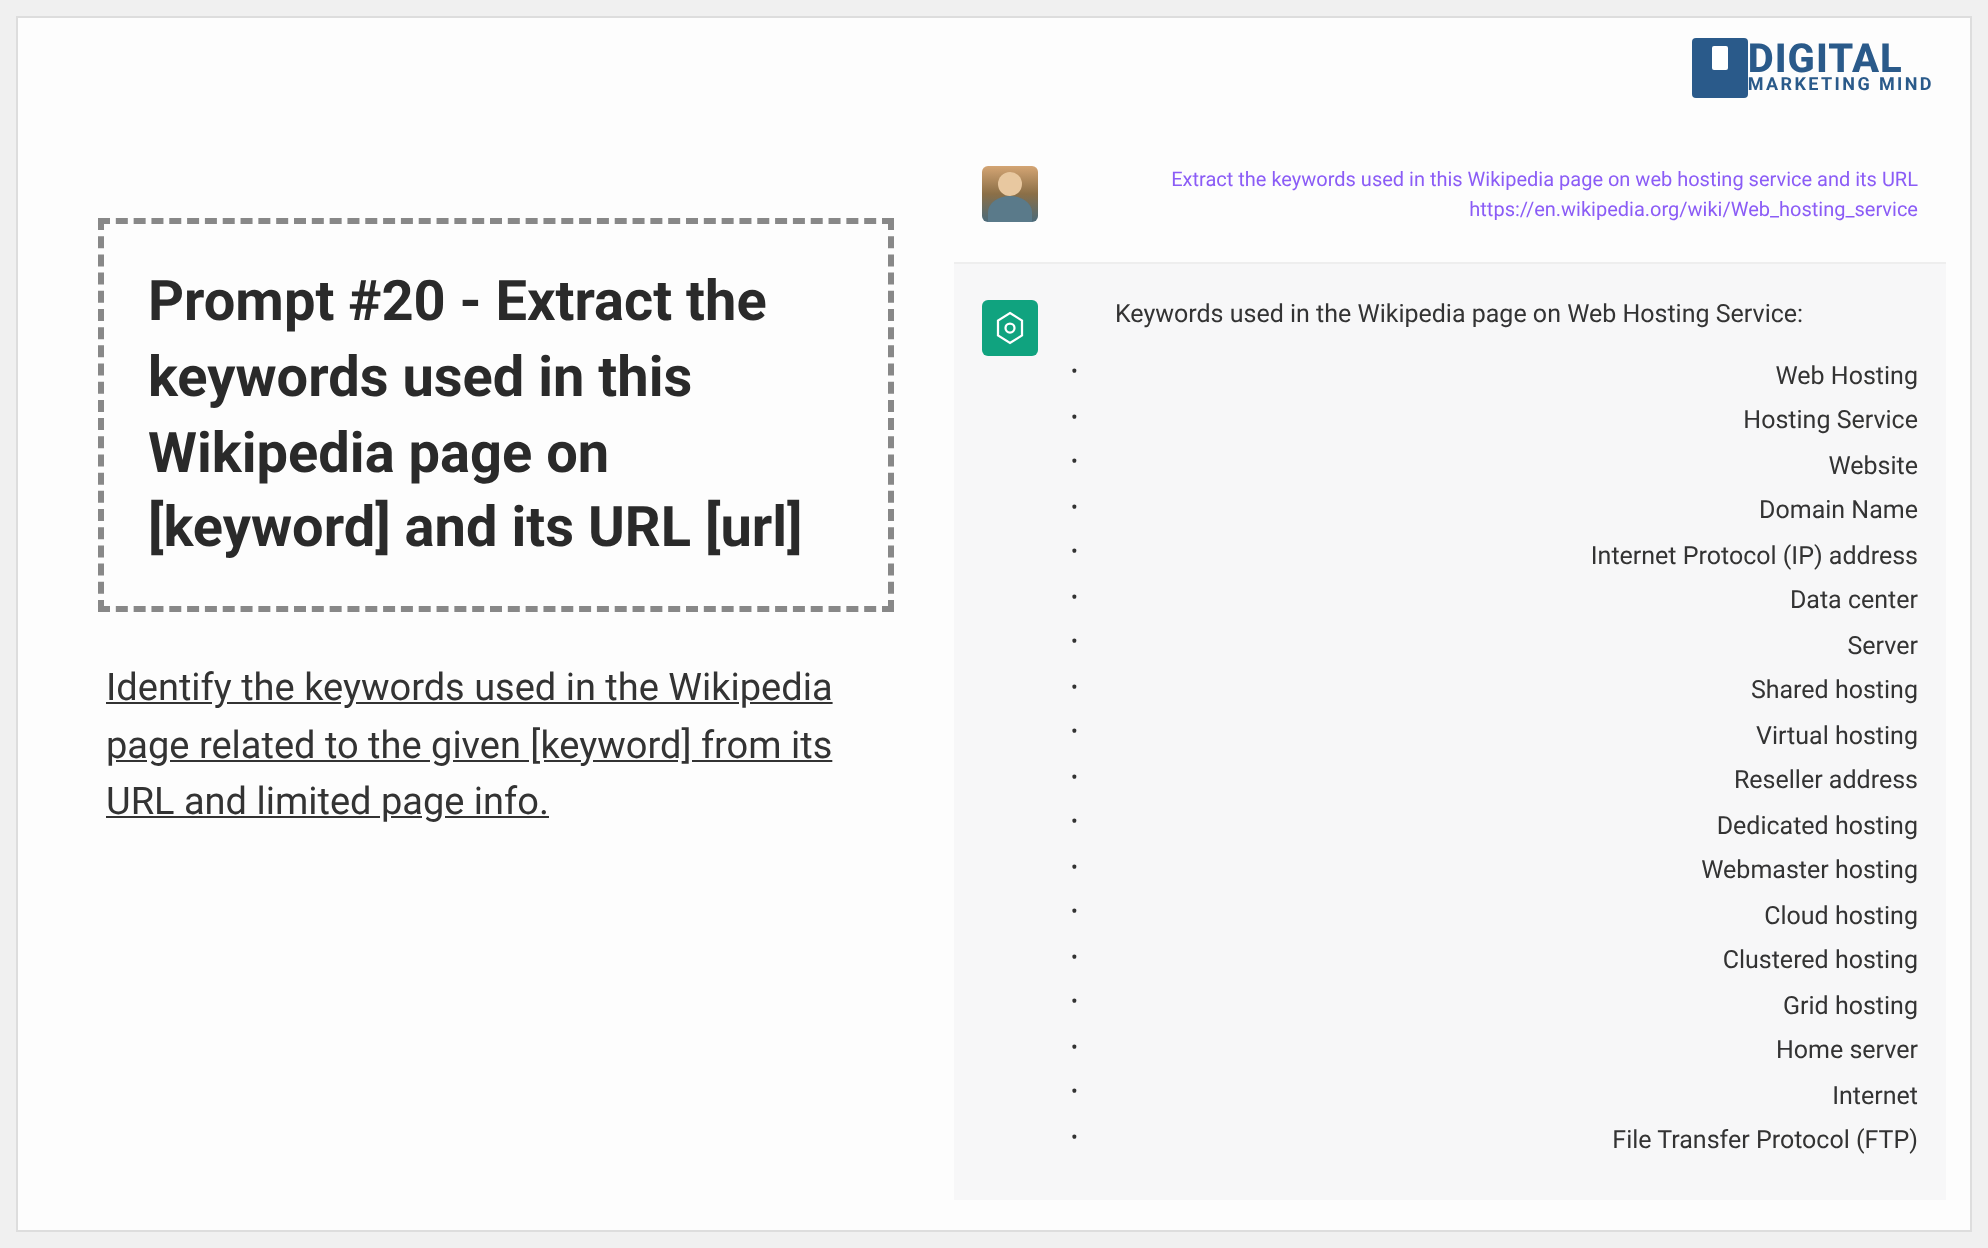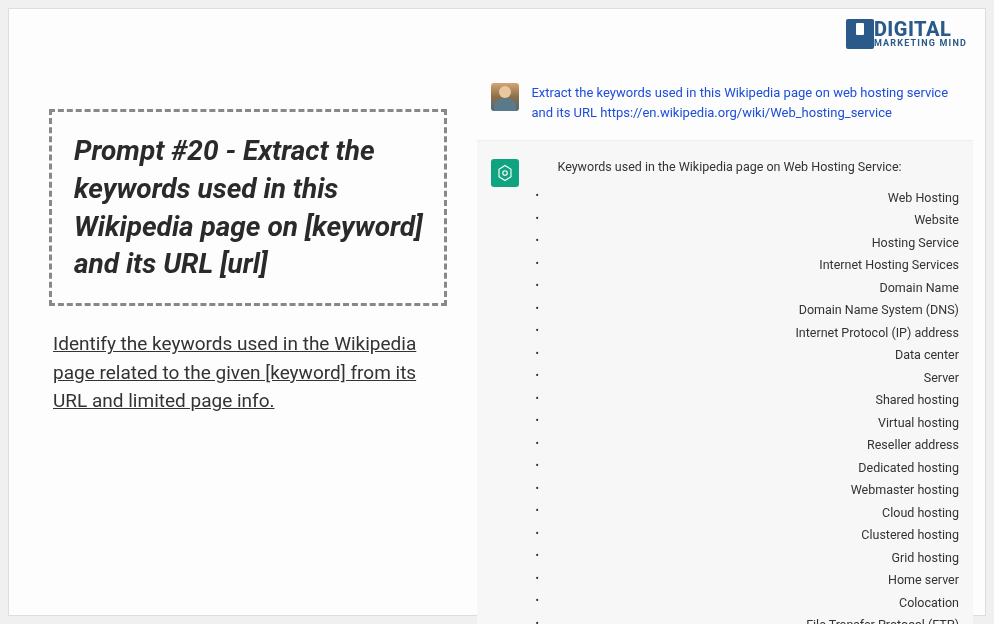--- a/index.html
+++ b/index.html
@@ -30,21 +30,20 @@
     .prompt-box {
       border: 3px dashed #888;
       padding: 20px 22px;
       margin-bottom: 24px;
     }
     .prompt-title {
       font-size: 28px;
       font-weight: 700;
       color: #2a2a2a;
       line-height: 1.35;
-      font-style: italic;
     }
     .prompt-description {
       font-size: 19px;
       color: #333;
       line-height: 1.5;
       padding: 0 4px;
       text-decoration: underline;
     }
     .right-panel {
       width: 52%;
@@ -126,23 +125,24 @@
       content: '';
       position: absolute;
       bottom: -3px;
       left: 3px;
       width: 22px;
       height: 16px;
       background: #5a7a8a;
       border-radius: 50% 50% 0 0;
     }
     .user-text {
-      font-size: 13px;
-      color: #1d4ed8;
+      font-size: 10px;
+      color: #8b5cf6;
       line-height: 1.5;
+      text-align: right;
     }
     .ai-message {
       background: #f7f7f8;
       display: flex;
       gap: 12px;
       padding: 18px 14px;
       border-top: 1px solid #eee;
     }
     .avatar-ai {
       width: 28px;
@@ -216,38 +216,36 @@
         <div class="avatar-ai">
           <svg viewBox="0 0 24 24" fill="none" stroke="white" stroke-width="1.5">
             <path d="M12 2 L20 7 L20 17 L12 22 L4 17 L4 7 Z"></path>
             <circle cx="12" cy="12" r="3"></circle>
           </svg>
         </div>
         <div class="ai-content">
           <div class="ai-heading">Keywords used in the Wikipedia page on Web Hosting Service:</div>
           <ul class="keyword-list" id="keyword-list">
               <li>Web Hosting</li>
+              <li>Hosting Service</li>
               <li>Website</li>
-              <li>Hosting Service</li>
-              <li>Internet Hosting Services</li>
               <li>Domain Name</li>
-              <li>Domain Name System (DNS)</li>
               <li>Internet Protocol (IP) address</li>
               <li>Data center</li>
               <li>Server</li>
               <li>Shared hosting</li>
               <li>Virtual hosting</li>
               <li>Reseller address</li>
               <li>Dedicated hosting</li>
               <li>Webmaster hosting</li>
               <li>Cloud hosting</li>
               <li>Clustered hosting</li>
               <li>Grid hosting</li>
               <li>Home server</li>
-              <li>Colocation</li>
+              <li>Internet</li>
               <li>File Transfer Protocol (FTP)</li>
             </ul>
 
         </div>
       </div>
     </div>
   </div>
 
 </div>
 

